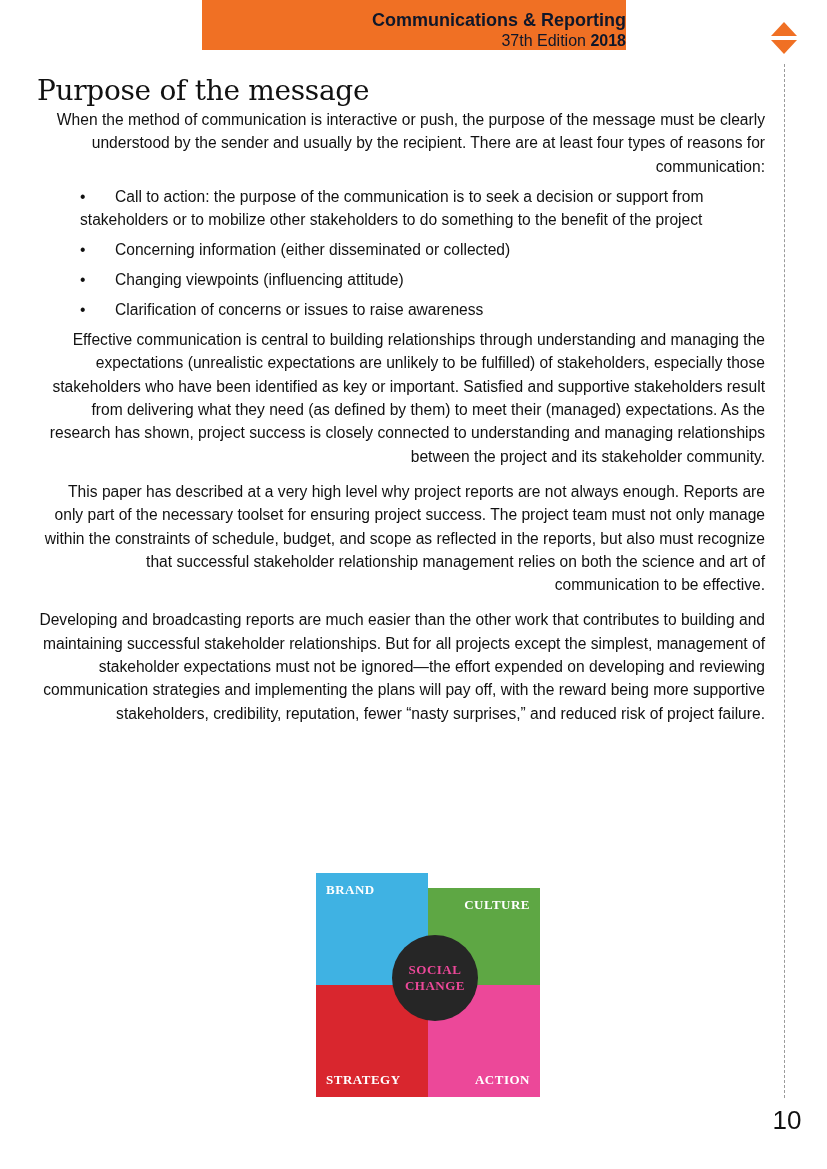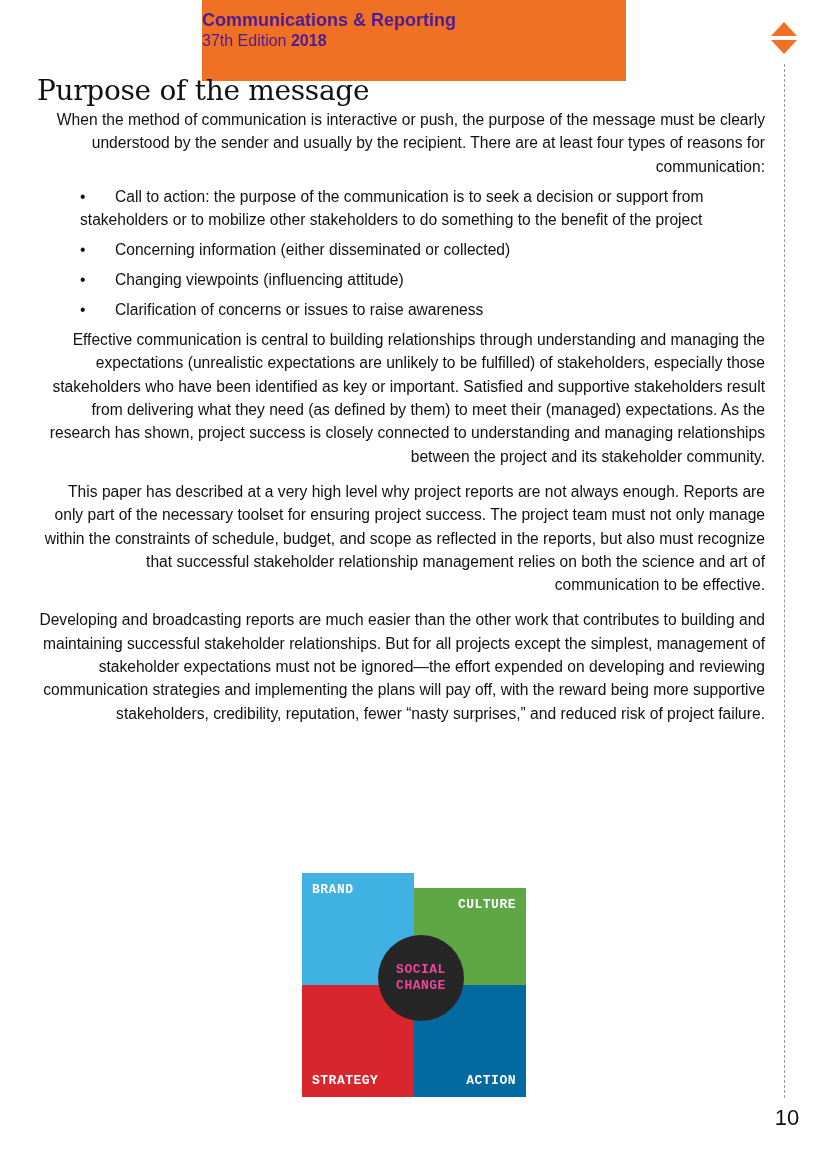--- a/index.html
+++ b/index.html
@@ -1,55 +1,55 @@
 <!DOCTYPE html>
 <html><head>
 <meta charset="utf-8">
 <style>
   html, body { margin: 0; padding: 0; background: #ffffff; }
   body { width: 827px; height: 1169px; position: relative; overflow: hidden; color: #111111; }
   .banner {
-    position: absolute; left: 202px; top: 0; width: 424px; height: 81px;
-    background: #f07024; color: #4c1d95; text-align: left;
+    position: absolute; left: 202px; top: 0; width: 424px; height: 50px;
+    background: #f07024; color: #0f172a; text-align: right;
     font-family: "Liberation Sans", sans-serif;
   }
   .banner .t1 { font-size: 18px; font-weight: bold; margin-top: 9px; line-height: 22px; }
   .banner .t2 { font-size: 16px; line-height: 20px; }
   .banner .t2 b { font-weight: bold; }
   .marker { position: absolute; left: 771px; top: 22px; width: 26px; height: 32px; }
   .dash-line {
     position: absolute; left: 784px; top: 64px; width: 0; height: 1034px;
     border-left: 1.5px dashed #9a9a9a;
   }
   .page-num {
     position: absolute; left: 770px; top: 1105px; width: 34px; text-align: center;
-    font-family: "Liberation Sans", sans-serif; font-size: 22px; color: #111;
+    font-family: "Liberation Sans", sans-serif; font-size: 26px; color: #111;
   }
   .content {
     position: absolute; left: 37px; top: 74px; width: 728px;
     font-family: "Liberation Sans", sans-serif; font-size: 15.6px; line-height: 23.3px;
   }
   h2 {
     font-family: "DejaVu Serif", serif; font-weight: normal; font-size: 28px;
     margin: 0; line-height: 34px; letter-spacing: -0.3px;
   }
   p { margin: 0; text-align: right; }
   ul { list-style: none; margin: 7px 0 0 43px; padding: 0; }
   li { position: relative; padding-left: 0; margin-bottom: 6.7px; text-indent: 35px; }
   li .bullet { position: absolute; left: 0; top: 0; text-indent: 0; }
   .para-gap { margin-top: 12px; }
   .graphic {
-    position: absolute; left: 302px; top: 873px; width: 224px; height: 224px;
-    font-family: Liberation Mono, monospace;
+    position: absolute; left: 316px; top: 873px; width: 224px; height: 224px;
+    font-family: Liberation Serif, serif;
   }
   .quad { position: absolute; width: 112px; height: 112px; }
   .q-brand { left: 0; top: 0; background: #3fb2e3; }
   .q-culture { left: 112px; top: 0; background: #5ea744; margin-top: 15px; }
   .q-strategy { left: 0; top: 112px; background: #d9262e; }
-  .q-action { left: 112px; top: 112px; background: #0369a1; }
+  .q-action { left: 112px; top: 112px; background: #ec4899; }
   .qlabel { position: absolute; color: #ffffff; font-weight: bold; font-size: 13px; letter-spacing: 0.5px; }
   .l-brand { left: 10px; top: 9px; }
   .l-culture { right: 10px; top: 9px; }
   .l-strategy { left: 10px; bottom: 9px; }
   .l-action { right: 10px; bottom: 9px; }
   .center-circle {
     position: absolute; left: 76px; top: 62px; width: 86px; height: 86px;
     border-radius: 50%; background: #262626; color: #ec4899; text-align: center;
   }
   .center-text { position: absolute; left: 0; right: 0; top: 27px; font-weight: bold; font-size: 13px; line-height: 16px; letter-spacing: 0.5px; }

